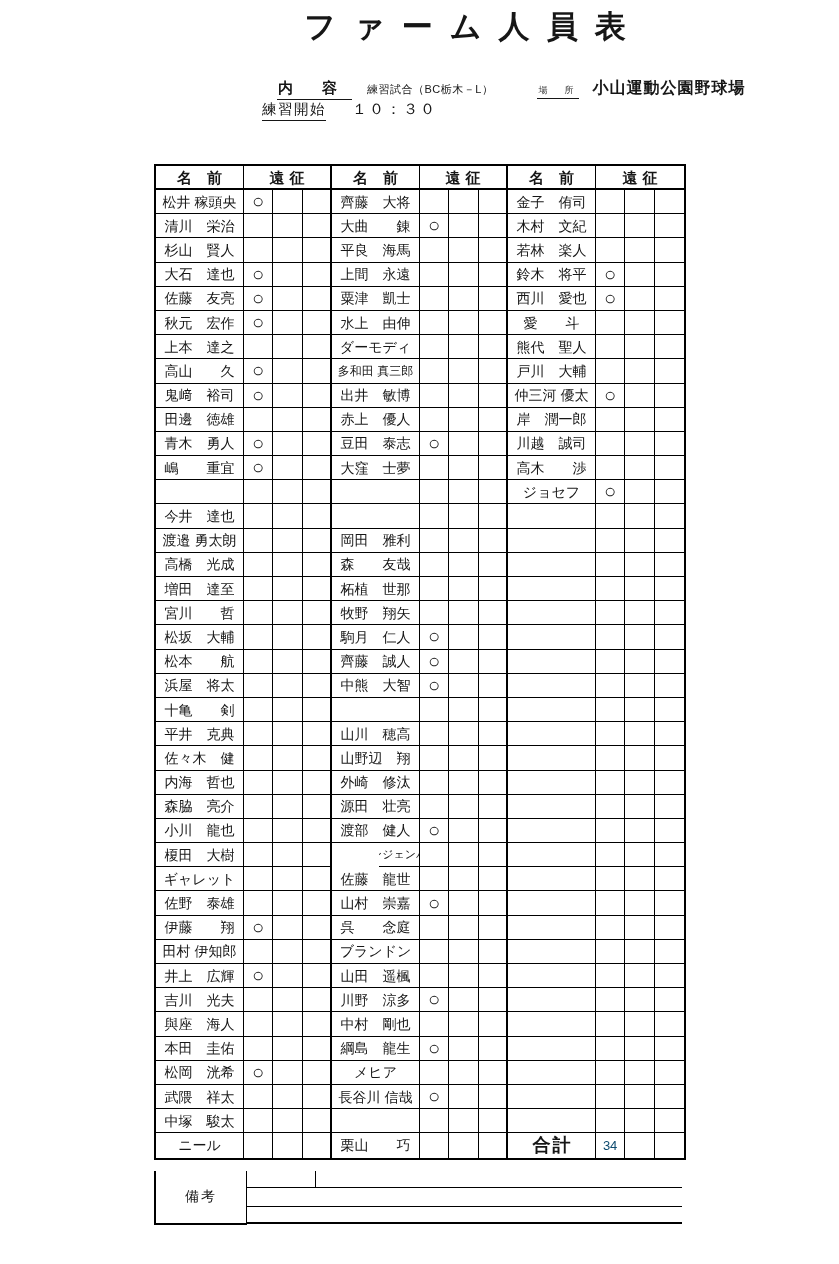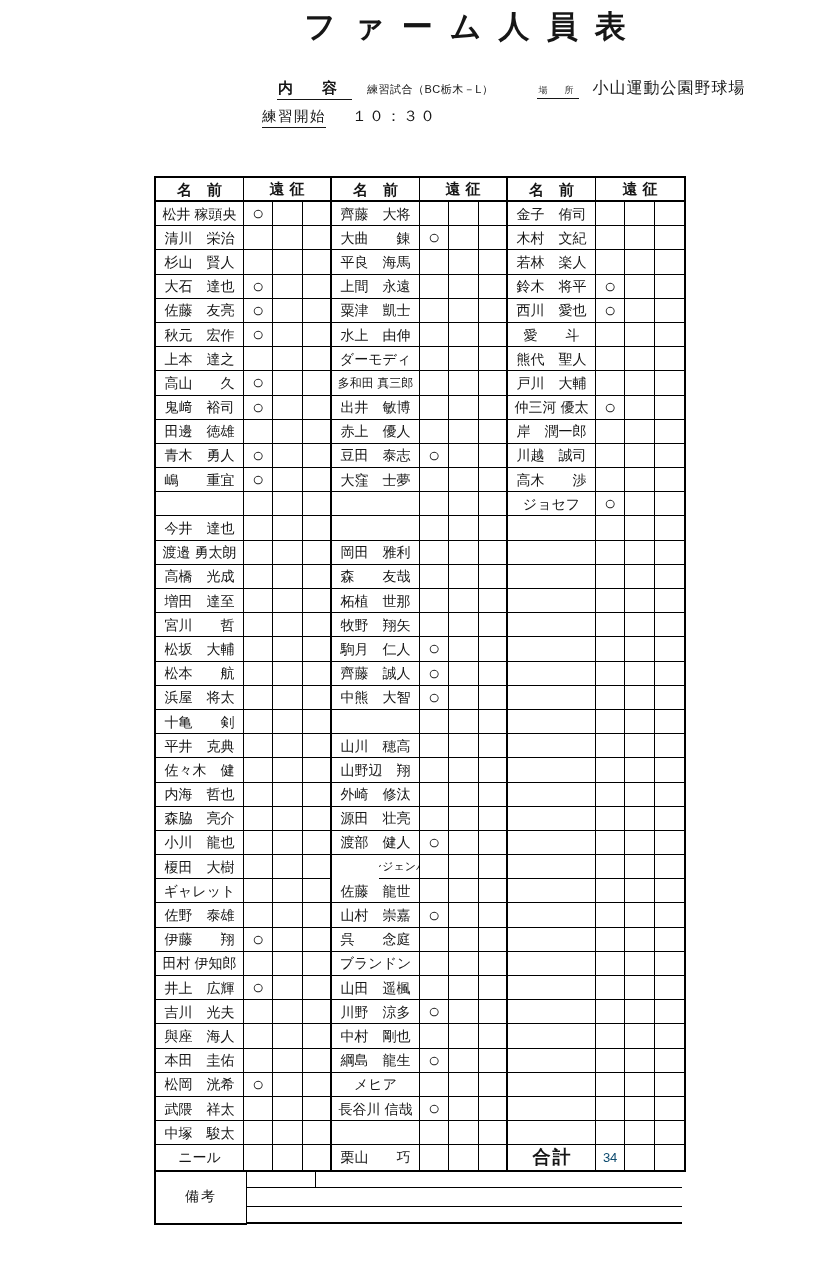--- a/index.html
+++ b/index.html
@@ -20,45 +20,45 @@
   }
   .content-label{
     font-size:15px;font-weight:bold;letter-spacing:7px;
     border-bottom:1.6px solid #161616;padding:0 8px 1px 1px;
   }
   .content-value{font-size:11px;margin-left:15px;letter-spacing:0.5px;}
   .place-label{
     font-size:9px;letter-spacing:4px;border-bottom:1px solid #161616;
     margin-left:44px;padding:0 2px 1px 1px;color:#333;margin-top:24px;
   }
-  .place-value{font-size:16px;margin-left:13px;letter-spacing:1px;font-weight:400;}
+  .place-value{font-size:16px;margin-left:13px;letter-spacing:1px;font-weight:700;}
   .start-line{
-    position:absolute;top:107px;left:262px;display:flex;align-items:baseline;white-space:nowrap;
+    position:absolute;top:100px;left:262px;display:flex;align-items:baseline;white-space:nowrap;
   }
   .start-label{
     font-size:14.5px;letter-spacing:1.5px;border-bottom:1.5px solid #161616;padding-bottom:1px;
   }
   .start-time{font-size:15px;margin-left:26px;letter-spacing:2px;text-align:right;}
 
   
   #tbl{
-    position:absolute;left:154px;top:176px;
+    position:absolute;left:154px;top:164px;
     display:grid;
     grid-template-columns:repeat(3, 88px 29.33px 29.33px 29.34px);
     grid-template-rows:24px repeat(40, 24.2px);
     border:2.5px solid #000;
     background:#fff;
   }
   .c{
     border-right:1.4px solid #000;border-bottom:1.4px solid #000;
     display:flex;align-items:center;justify-content:center;
     overflow:hidden;white-space:pre;line-height:1;
   }
   .hdr{font-weight:bold;font-size:15px;border-bottom-width:2.5px;}
-  .ensei{letter-spacing:5px;text-indent:5px;font-family:Liberation Serif, serif;}
+  .ensei{letter-spacing:5px;text-indent:5px;}
   .name{font-size:14px;}
   .name.m{font-size:12px;}
   .name.xs{font-size:11px;margin-left:47px;}
   .mark{font-size:20px;padding-bottom:1px;}
   .gsep{border-right-width:2.5px;}
   .noR{border-right:none;}
   .noB{border-bottom:none;}
   .total-name{font-weight:bold;font-size:18px;letter-spacing:2px;text-indent:2px;}
   .total-val{font-size:13px;color:#0c4a6e;}
 

